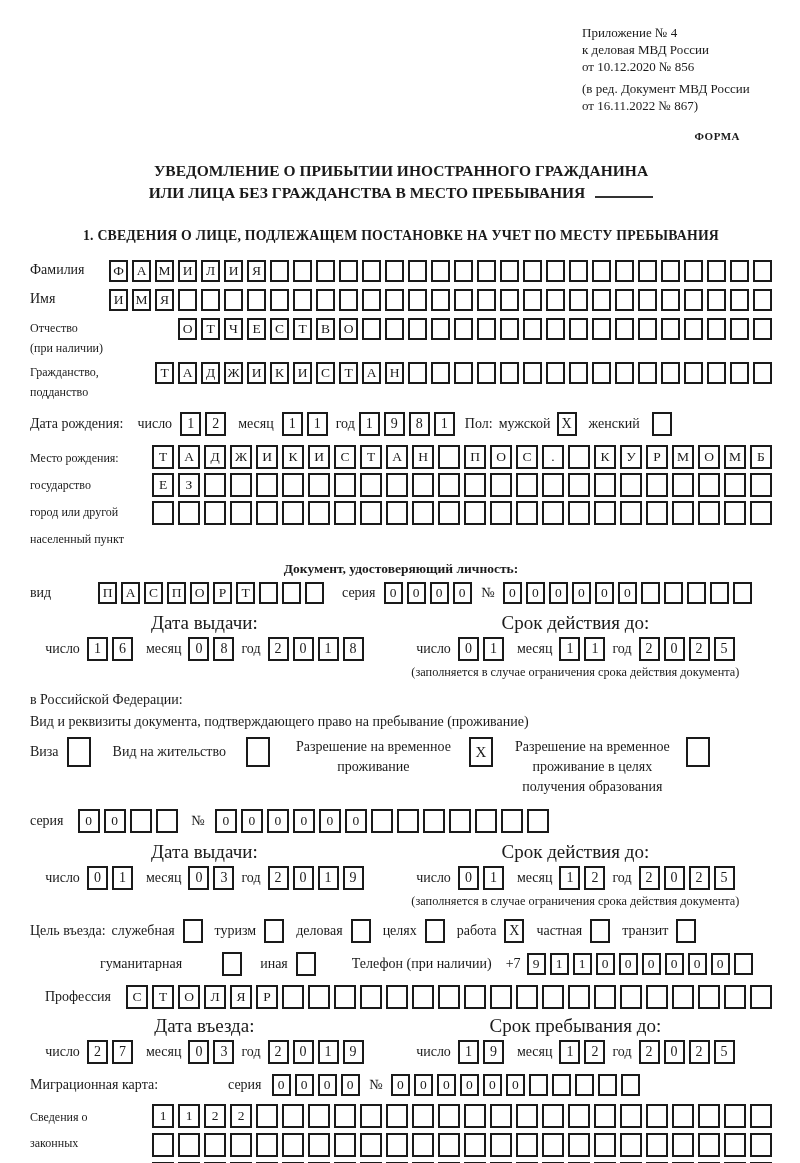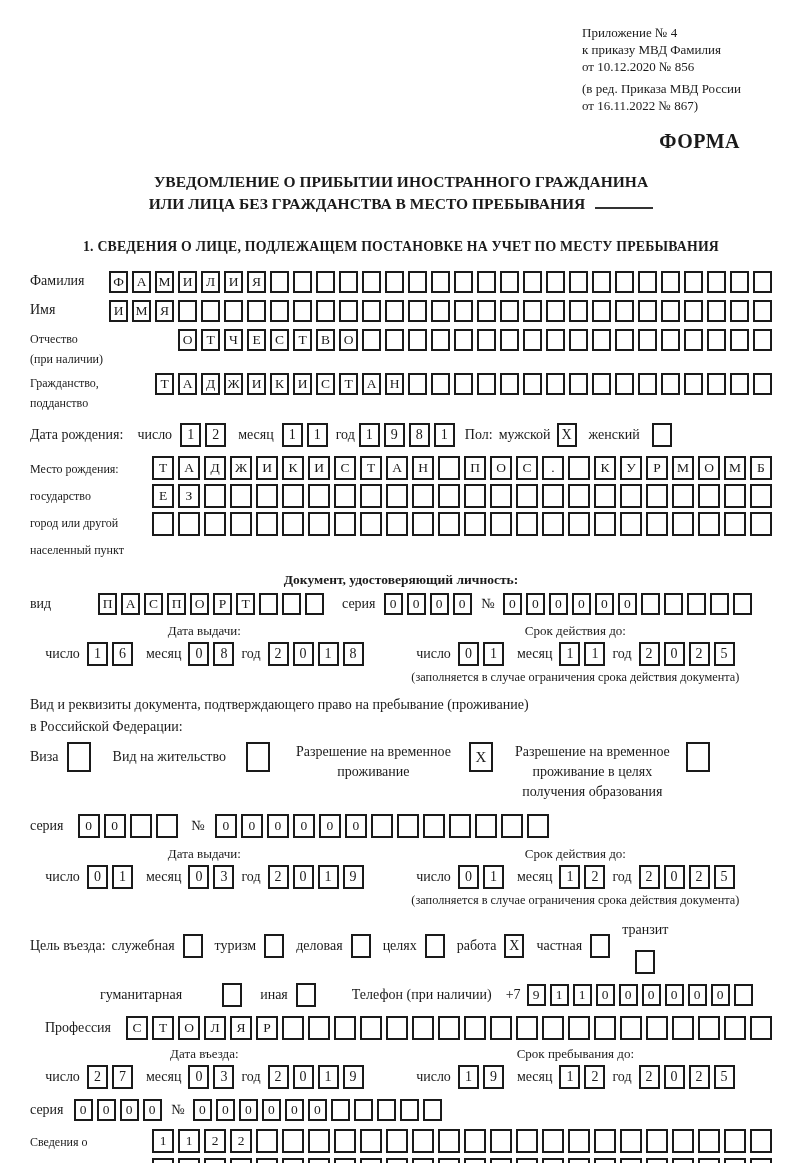--- a/index.html
+++ b/index.html
@@ -3,21 +3,21 @@
 <meta charset="utf-8">
 <style>
   * { margin:0; padding:0; box-sizing:border-box; }
   body { background:#ffffff; font-family:"Liberation Serif","DejaVu Serif",serif; color:#1a1a1a; }
   .page { width:800px; height:1163px; padding:24px 28px 16px 30px; overflow:hidden; background:#fff; position:relative; }
 
   
   .hdr-wrap { display:flex; justify-content:flex-end; }
   .hdr { width:190px; font-size:13px; line-height:17px; }
   .hdr .grp2 { margin-top:5px; }
-  .forma { text-align:right; font-weight:bold; font-size:20px; margin:16px 32px 0 0; letter-spacing:0.5px; }
+  .forma { text-align:right; font-weight:bold; font-size:11px; margin:16px 32px 0 0; letter-spacing:0.5px; }
 
   
   .title { text-align:center; font-weight:bold; font-size:15.5px; line-height:22px; margin-top:18px; }
   .title-underline { display:inline-block; width:58px; border-bottom:2px solid #333; height:14px; margin-left:10px; }
   .sec-heading { font-weight:bold; font-size:13.8px; margin-top:24px; text-align:center; letter-spacing:0.2px; }
 
   
   .row { display:flex; align-items:flex-start; margin-top:7px; }
   .lbl { font-size:14px; line-height:20px; white-space:nowrap; }
   .cells { display:flex; gap:4px; flex-wrap:nowrap; }
@@ -31,21 +31,21 @@
   .checkbox.big { width:24px; height:30px; font-size:15px; }
 
   .label-col { line-height:20px; font-size:12px; }
   .stack { display:flex; flex-direction:column; gap:4px; }
 
   .doc-heading { text-align:center; font-weight:bold; font-size:13.5px; margin-top:8px; }
 
   .two-col { display:flex; margin-top:8px; }
   .col-l { width:47%; }
   .col-r { width:53%; }
-  .dg-heading { text-align:center; font-size:13px; margin-bottom:3px; }
+  .dg-heading { text-align:center; font-size:19px; margin-bottom:3px; }
   .dategroup { display:flex; align-items:center; gap:7px; justify-content:center; }
   .dategroup .lbl { font-size:14px; }
   .note { font-size:12.3px; text-align:center; margin-top:4px; }
 
   .intro { font-size:14px; line-height:22px; margin-top:9px; }
   .visa-row { display:flex; align-items:flex-start; margin-top:4px; }
   .opt { display:flex; align-items:flex-start; gap:8px; }
   .opt .lbl { line-height:24px; }
   .multi { font-size:14px; line-height:20px; text-align:center; }
 
@@ -56,23 +56,23 @@
   .phone-prefix { font-size:14px; margin:0 6px 0 14px; line-height:24px; }
 </style>
 </head>
 <body>
 
 <div class="page">
 
   <div class="hdr-wrap">
     <div class="hdr">
       <div>Приложение № 4</div>
-      <div>к приказу МВД Фамилия</div>
+      <div>к деловая МВД России</div>
       <div>от 10.12.2020 № 856</div>
-      <div class="grp2">(в ред. Приказа МВД России</div>
+      <div class="grp2">(в ред. Документ МВД России</div>
       <div>от 16.11.2022 № 867)</div>
     </div>
   </div>
   <div class="forma">ФОРМА</div>
 
   <div class="title">
     <div>УВЕДОМЛЕНИЕ О ПРИБЫТИИ ИНОСТРАННОГО ГРАЖДАНИНА</div>
     <div><span>ИЛИ ЛИЦА БЕЗ ГРАЖДАНСТВА В МЕСТО ПРЕБЫВАНИЯ</span><span class="title-underline"></span></div>
   </div>
 
@@ -415,22 +415,22 @@
             <span class="cell">0</span>
             <span class="cell">2</span>
             <span class="cell">5</span>
           </span>
       </div>
       <div class="note">(заполняется в случае ограничения срока действия документа)</div>
     </div>
   </div>
 
   <div class="intro">
+    <div>в Российской Федерации:</div>
     <div>Вид и реквизиты документа, подтверждающего право на пребывание (проживание)</div>
-    <div>в Российской Федерации:</div>
   </div>
 
   <div class="visa-row">
     <div class="opt">
       <span class="lbl" style="line-height:30px;">Виза</span>
       <span class="checkbox big"></span>
     </div>
     <div class="opt" style="margin-left:22px;">
       <span class="lbl" style="line-height:30px;">Вид на жительство</span>
       <span class="checkbox big" style="margin-left:12px;"></span>
@@ -545,21 +545,21 @@
       <span class="checkbox"></span>
     </span>
     <span class="opt">
       <span class="lbl">работа</span>
       <span class="checkbox">X</span>
     </span>
     <span class="opt">
       <span class="lbl">частная</span>
       <span class="checkbox"></span>
     </span>
-    <span class="opt" style="margin-right:2px;flex-direction:column;">
+    <span class="opt" style="margin-right:2px;">
       <span class="lbl">транзит</span>
       <span class="checkbox"></span>
     </span>
   </div>
 
   <div class="purpose-row" style="margin-top:9px;">
     <span class="opt" style="margin-left:70px;gap:40px;">
       <span class="lbl">гуманитарная</span>
       <span class="checkbox"></span>
     </span>
@@ -655,20 +655,21 @@
             <span class="cell">2</span>
             <span class="cell">0</span>
             <span class="cell">2</span>
             <span class="cell">5</span>
           </span>
       </div>
     </div>
   </div>
 
   <div class="row" style="align-items:center; margin-top:10px;">
+    <span class="lbl" style="width:198px;">Миграционная карта:</span>
     <span class="lbl" style="margin-right:10px;">серия</span>
     <span class="cells cells-sm">
         <span class="cell">0</span>
         <span class="cell">0</span>
         <span class="cell">0</span>
         <span class="cell">0</span>
       </span>
     <span class="lbl" style="margin-left:10px; margin-right:8px;">№</span>
     <span class="cells cells-sm">
         <span class="cell">0</span>

